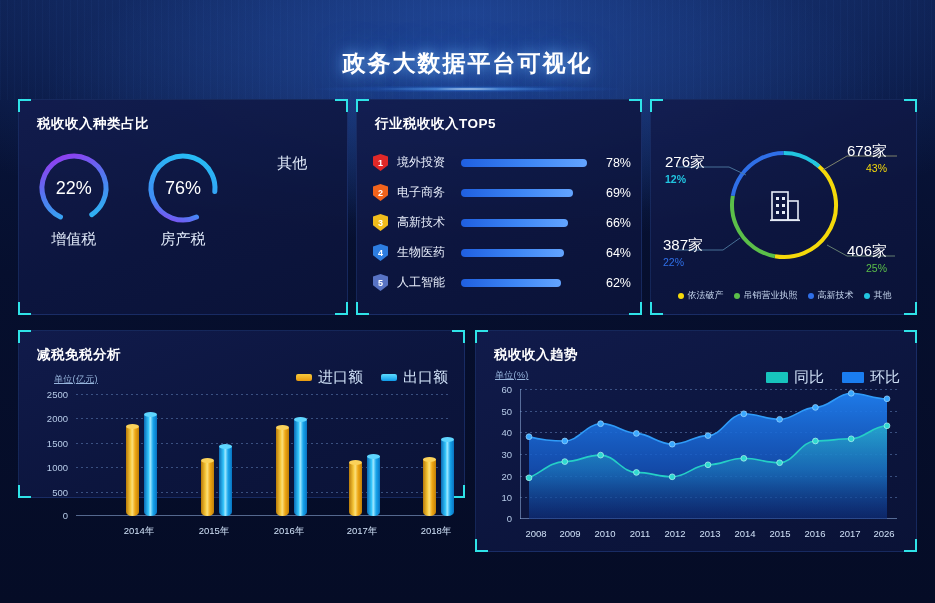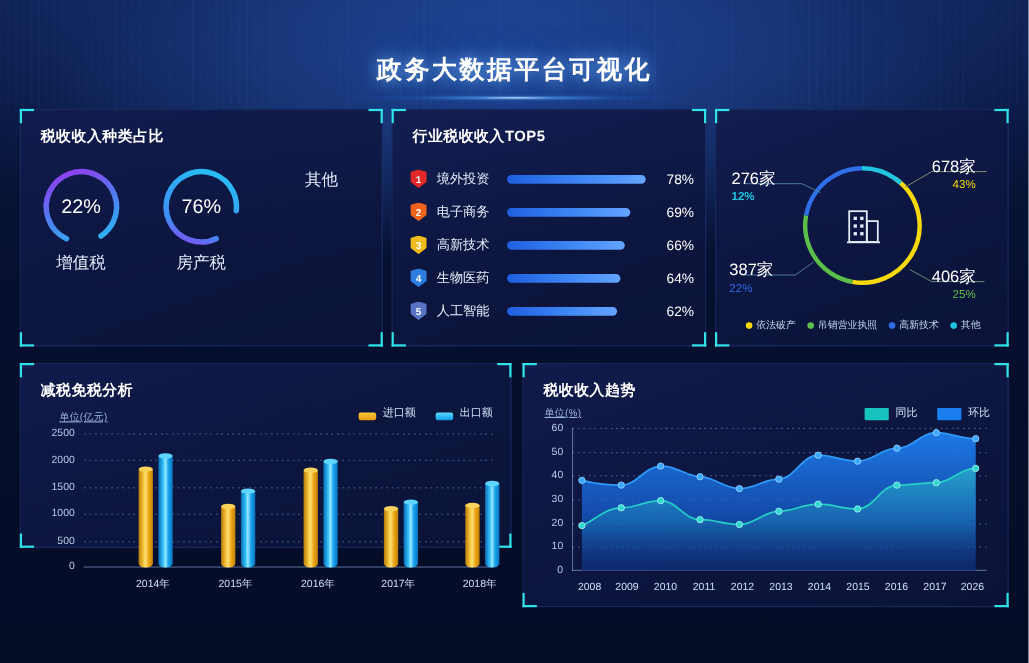--- a/index.html
+++ b/index.html
@@ -99,21 +99,21 @@
   .donut-legend {
     position: absolute; left: 0; bottom: 12px; width: 267px;
     display: flex; justify-content: center; gap: 10px;
   }
   .dl-item { display: flex; align-items: center; font-size: 9px; color: #c6d6ee; }
   .dot { width: 6px; height: 6px; border-radius: 50%; margin-right: 4px; }
 
   
   #panel-reduction { left: 18px; top: 330px; width: 447px; height: 168px; }
   .chart-legend { position: absolute; right: 16px; top: 37px; display: flex; gap: 18px; }
-  .cl-item { display: flex; align-items: flex-end; font-size: 10px; color: #cfe0f6; }
+  .cl-item { display: flex; align-items: center; font-size: 15px; color: #cfe0f6; }
   .cl-sw { width: 16px; height: 7px; border-radius: 2px; margin-right: 6px; }
   .bar-plot { position: absolute; left: 57px; top: 63px; width: 372px; height: 122px; }
   .gridline {
     position: absolute; left: 0; width: 100%; height: 1px;
     background: repeating-linear-gradient(90deg,
       rgba(120,160,220,0.42) 0px, rgba(120,160,220,0.42) 2px,
       rgba(0,0,0,0) 2px, rgba(0,0,0,0) 5px);
   }
   .axis-base { position: absolute; left: 0; bottom: 0; width: 100%; height: 1px; background: rgba(150,180,225,0.55); }
   .ytick { position: absolute; right: 100%; margin-right: 8px; transform: translateY(-50%);

